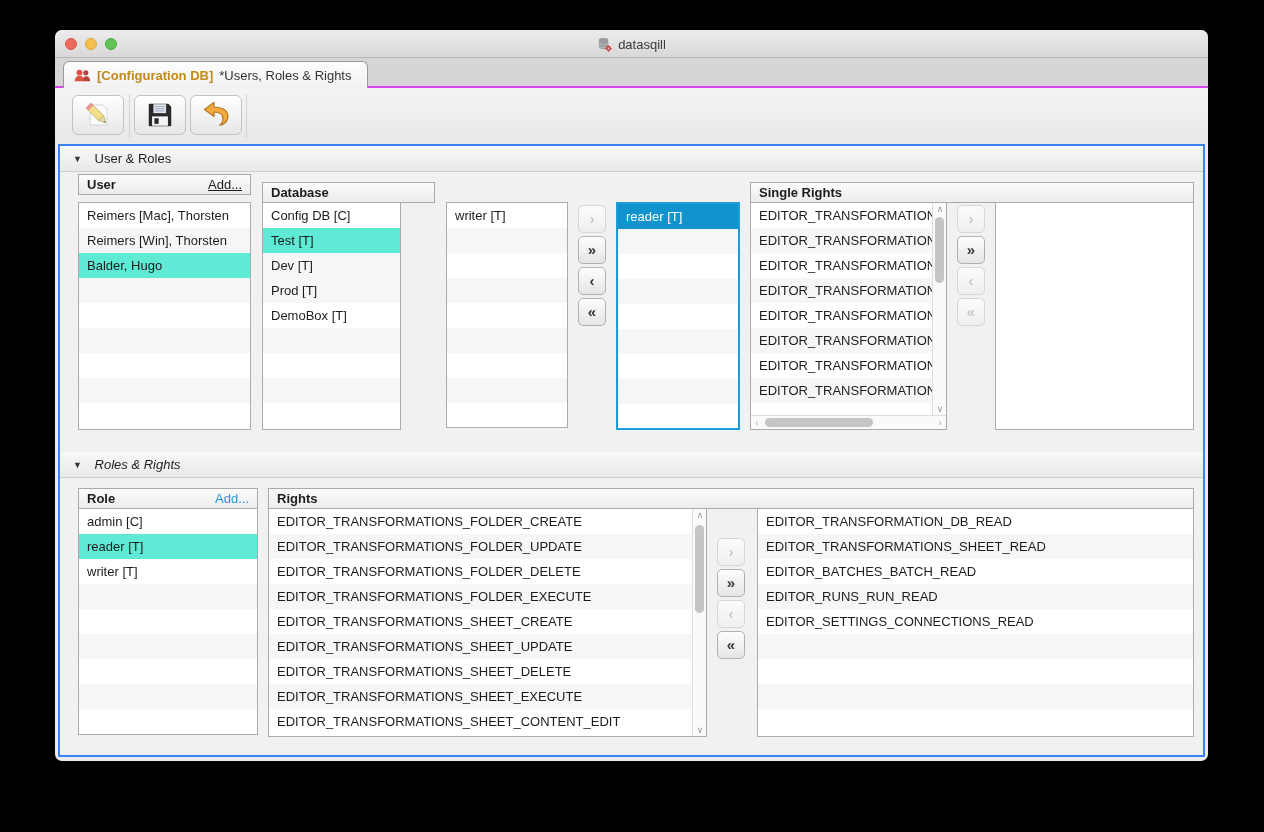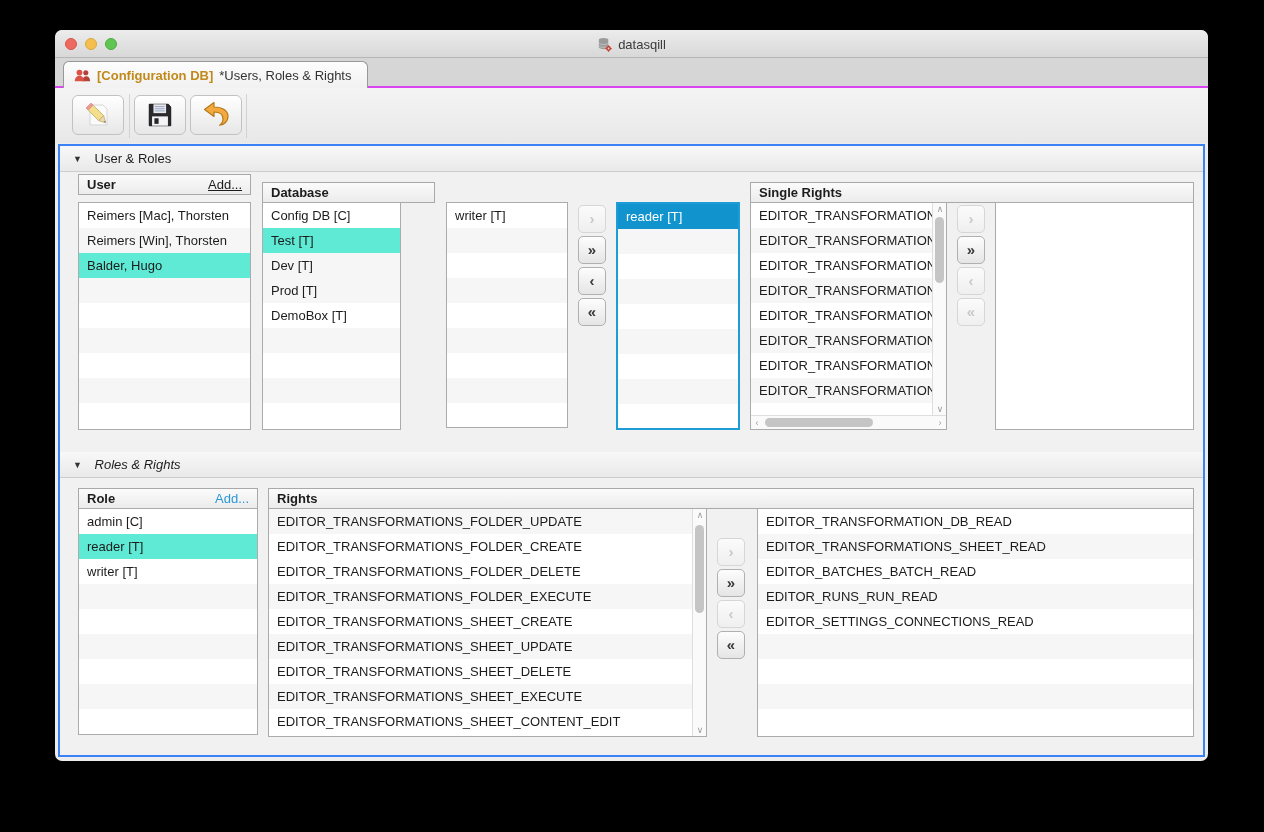--- a/index.html
+++ b/index.html
@@ -278,22 +278,22 @@
           <div class="lrow"></div>
           <div class="lrow alt"></div>
           <div class="lrow"></div>
         </div>
 
       <div class="panel-head" style="left:208px;top:342px;width:926px;">
         <span>Rights</span>
       </div>
       <div class="panel-list" style="left:208px;top:362px;width:439px;height:229px;">
         <div class="rows-clip" style="width:424px;height:227px;">
+            <div class="lrow">EDITOR_TRANSFORMATIONS_FOLDER_CREATE</div>
             <div class="lrow alt">EDITOR_TRANSFORMATIONS_FOLDER_UPDATE</div>
-            <div class="lrow">EDITOR_TRANSFORMATIONS_FOLDER_CREATE</div>
             <div class="lrow">EDITOR_TRANSFORMATIONS_FOLDER_DELETE</div>
             <div class="lrow alt">EDITOR_TRANSFORMATIONS_FOLDER_EXECUTE</div>
             <div class="lrow">EDITOR_TRANSFORMATIONS_SHEET_CREATE</div>
             <div class="lrow alt">EDITOR_TRANSFORMATIONS_SHEET_UPDATE</div>
             <div class="lrow">EDITOR_TRANSFORMATIONS_SHEET_DELETE</div>
             <div class="lrow alt">EDITOR_TRANSFORMATIONS_SHEET_EXECUTE</div>
             <div class="lrow">EDITOR_TRANSFORMATIONS_SHEET_CONTENT_EDIT</div>
           </div>
         <div class="vscroll" style="right:0;top:0;bottom:0;">
           <span class="sarr" style="top:0;">∧</span>

